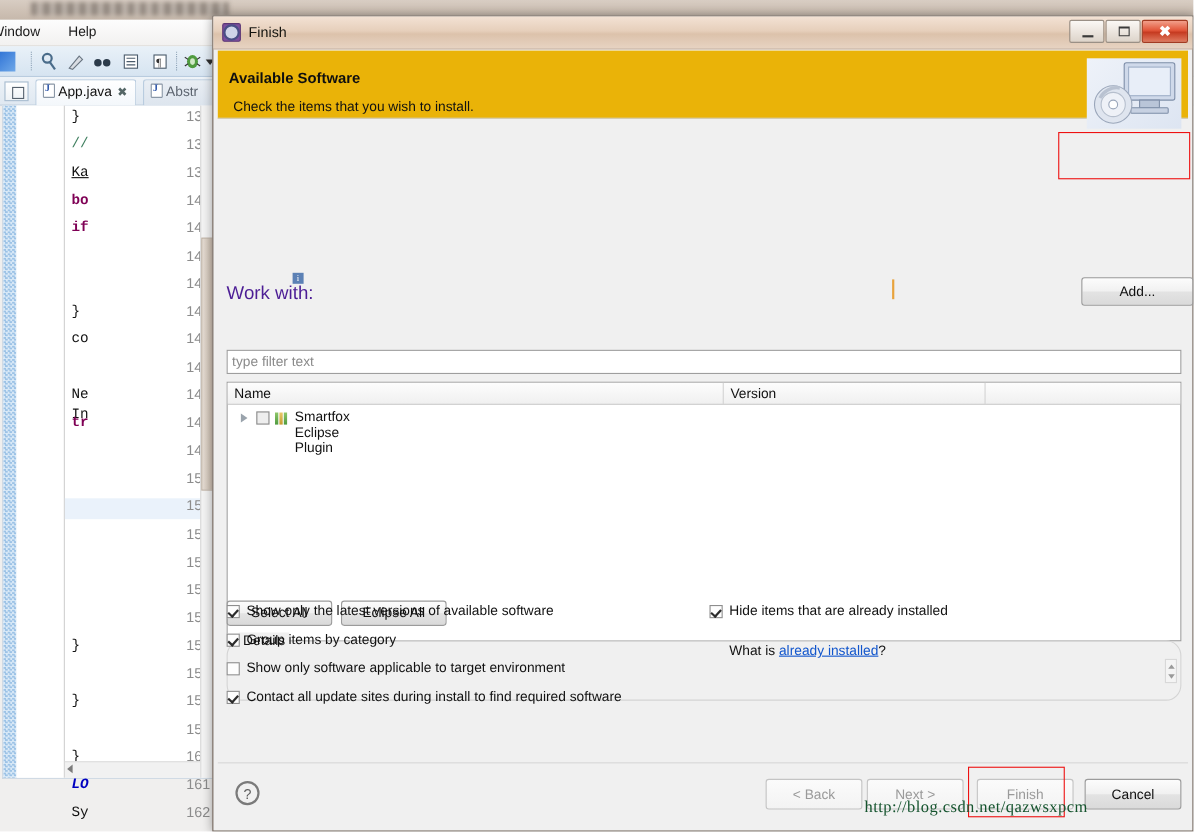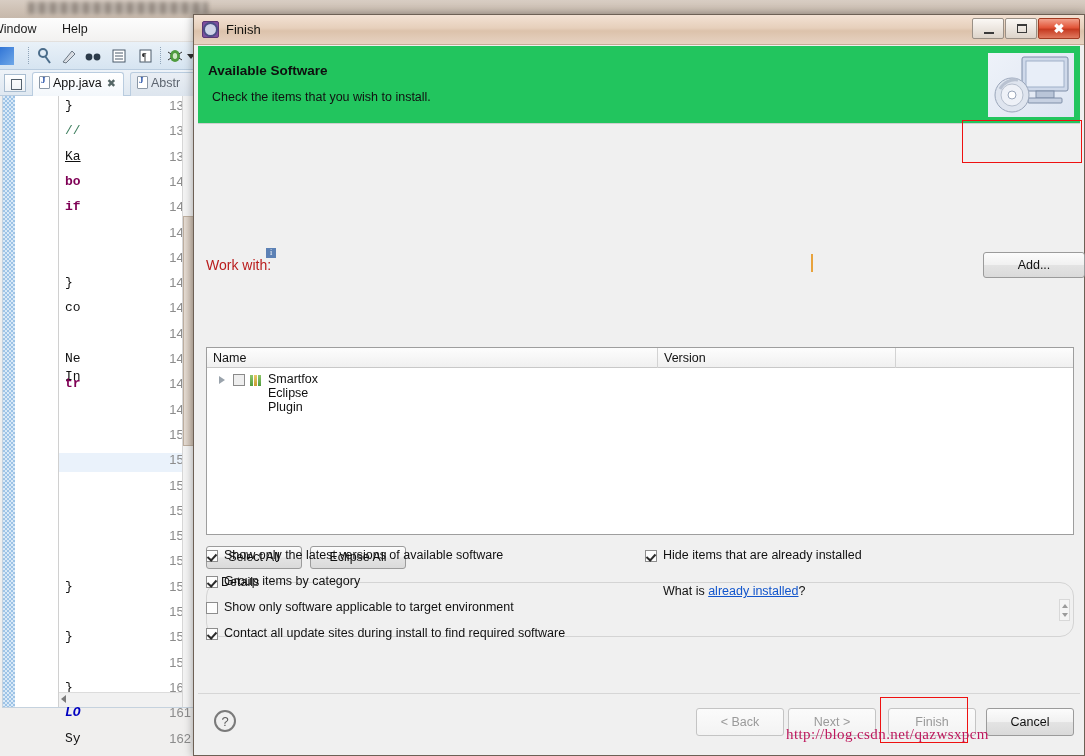--- a/index.html
+++ b/index.html
@@ -169,35 +169,35 @@
   .winbtn.close .gl { color:#ffffff; font-weight:bold; font-size:13px; }
   .winbtn .minbar{
     position:absolute; left:11px; top:13px; width:10px; height:2px; background:#3a3a3a;
   }
   .winbtn .maxsq{
     position:absolute; left:11px; top:5px; width:10px; height:9px;
     border:1px solid #3a3a3a; border-top-width:2px;
   }
 
   .dlg-head {
-    position:absolute; left:4px; top:31px; right:4px; height:78px;
-    background:#22c55e; border-bottom:1px solid #cfcfcf;
+    position:absolute; left:4px; top:31px; right:4px; height:62px;
+    background:#eab308; border-bottom:1px solid #cfcfcf;
   }
   .dlg-head-title { position:absolute; left:10px; top:17px; font-size:13.5px; font-weight:bold; color:#0f0f0f; }
   .dlg-head-sub { position:absolute; left:14px; top:44px; font-size:12.5px; color:#111; }
   .wizard-banner {
     position:absolute; right:6px; top:7px; width:86px; height:64px;
     background:linear-gradient(135deg,#eef2f9,#dde5f2);
   }
   .dlg-body {
     position:absolute; left:4px; top:109px; right:4px; bottom:62px;
     background:#f0f0f0;
   }
 
-  .lbl { position:absolute; font-size:14px; color:#b91c1c; }
+  .lbl { position:absolute; font-size:17px; color:#4c1d95; }
   .workwith-label { left:8px; top:133px; }
   .info-badge {
     position:absolute; left:68px; top:124px; width:10px; height:10px;
     background:#5c81b5; color:#fff; font-size:8px; text-align:center;
     line-height:10px; font-family:"Liberation Serif",serif;
   }
   .combo {
     position:absolute; left:80px; top:128px; width:692px; height:22px;
     background:#ffffff; border:1px solid #a0b6cb;
   }
@@ -227,21 +227,21 @@
     position:absolute; right:6px; top:165px; font-size:12.5px; color:#111;
   }
   .alink { color:#1155cc; text-decoration:underline; cursor:pointer; }
 
   .filter {
     position:absolute; left:8px; top:194px; right:6px; height:22px;
     background:#ffffff; border:1px solid #9e9e9e;
     font-size:12.5px; color:#8b8b8b; padding:3px 4px;
   }
   .tree {
-    position:absolute; left:8px; top:223px; right:6px; height:188px;
+    position:absolute; left:8px; top:223px; right:6px; height:236px;
     background:#ffffff; border:1px solid #9e9e9e;
   }
   .tree-head {
     position:absolute; left:0; top:0; right:0; height:20px;
     background:linear-gradient(180deg,#fdfdfd,#f0f0f0);
     border-bottom:1px solid #c8c8c8;
   }
   .th {
     position:absolute; top:0; height:20px; line-height:20px;
     font-size:12.5px; color:#111; padding-left:6px;
@@ -305,21 +305,21 @@
     border:2px solid #7a7a7a; border-radius:50%;
     font-size:13px; text-align:center; line-height:19px; color:#5d5d5d;
   }
   .foot-btn { top:14px; width:88px; height:28px; line-height:26px; }
 
   .redbox {
     position:absolute; border:1px solid #ee1111; pointer-events:none;
   }
   .watermark {
     position:absolute; left:786px; top:726px; font-size:15px;
-    color:#be185d; font-family:"Liberation Serif", serif;
+    color:#14532d; font-family:"Liberation Serif", serif;
     letter-spacing:.4px; white-space:nowrap;text-align:center;
   }
 </style>
 </head>
 <body>
 
 <div id="root">
 
   <div id="ide">
 
@@ -490,20 +490,21 @@
     <div class="dlg-body">
 
       <span class="lbl workwith-label">Work with:</span>
       <span class="info-badge">i</span>
 
       <div class="combo-cursor"></div>
 
       <div class="btn add-btn">Add...</div>
 
 
+      <div class="filter">type filter text</div>
 
       <div class="tree">
         <div class="tree-head">
           <div class="th" style="left:0; width:451px">Name</div>
           <div class="th" style="left:451px; width:238px">Version</div>
           <div class="th" style="left:689px; width:177px; border-right:none"></div>
         </div>
         <div class="tree-row">
           <span class="tw-arrow"></span>
           <span class="tw-check"></span>

